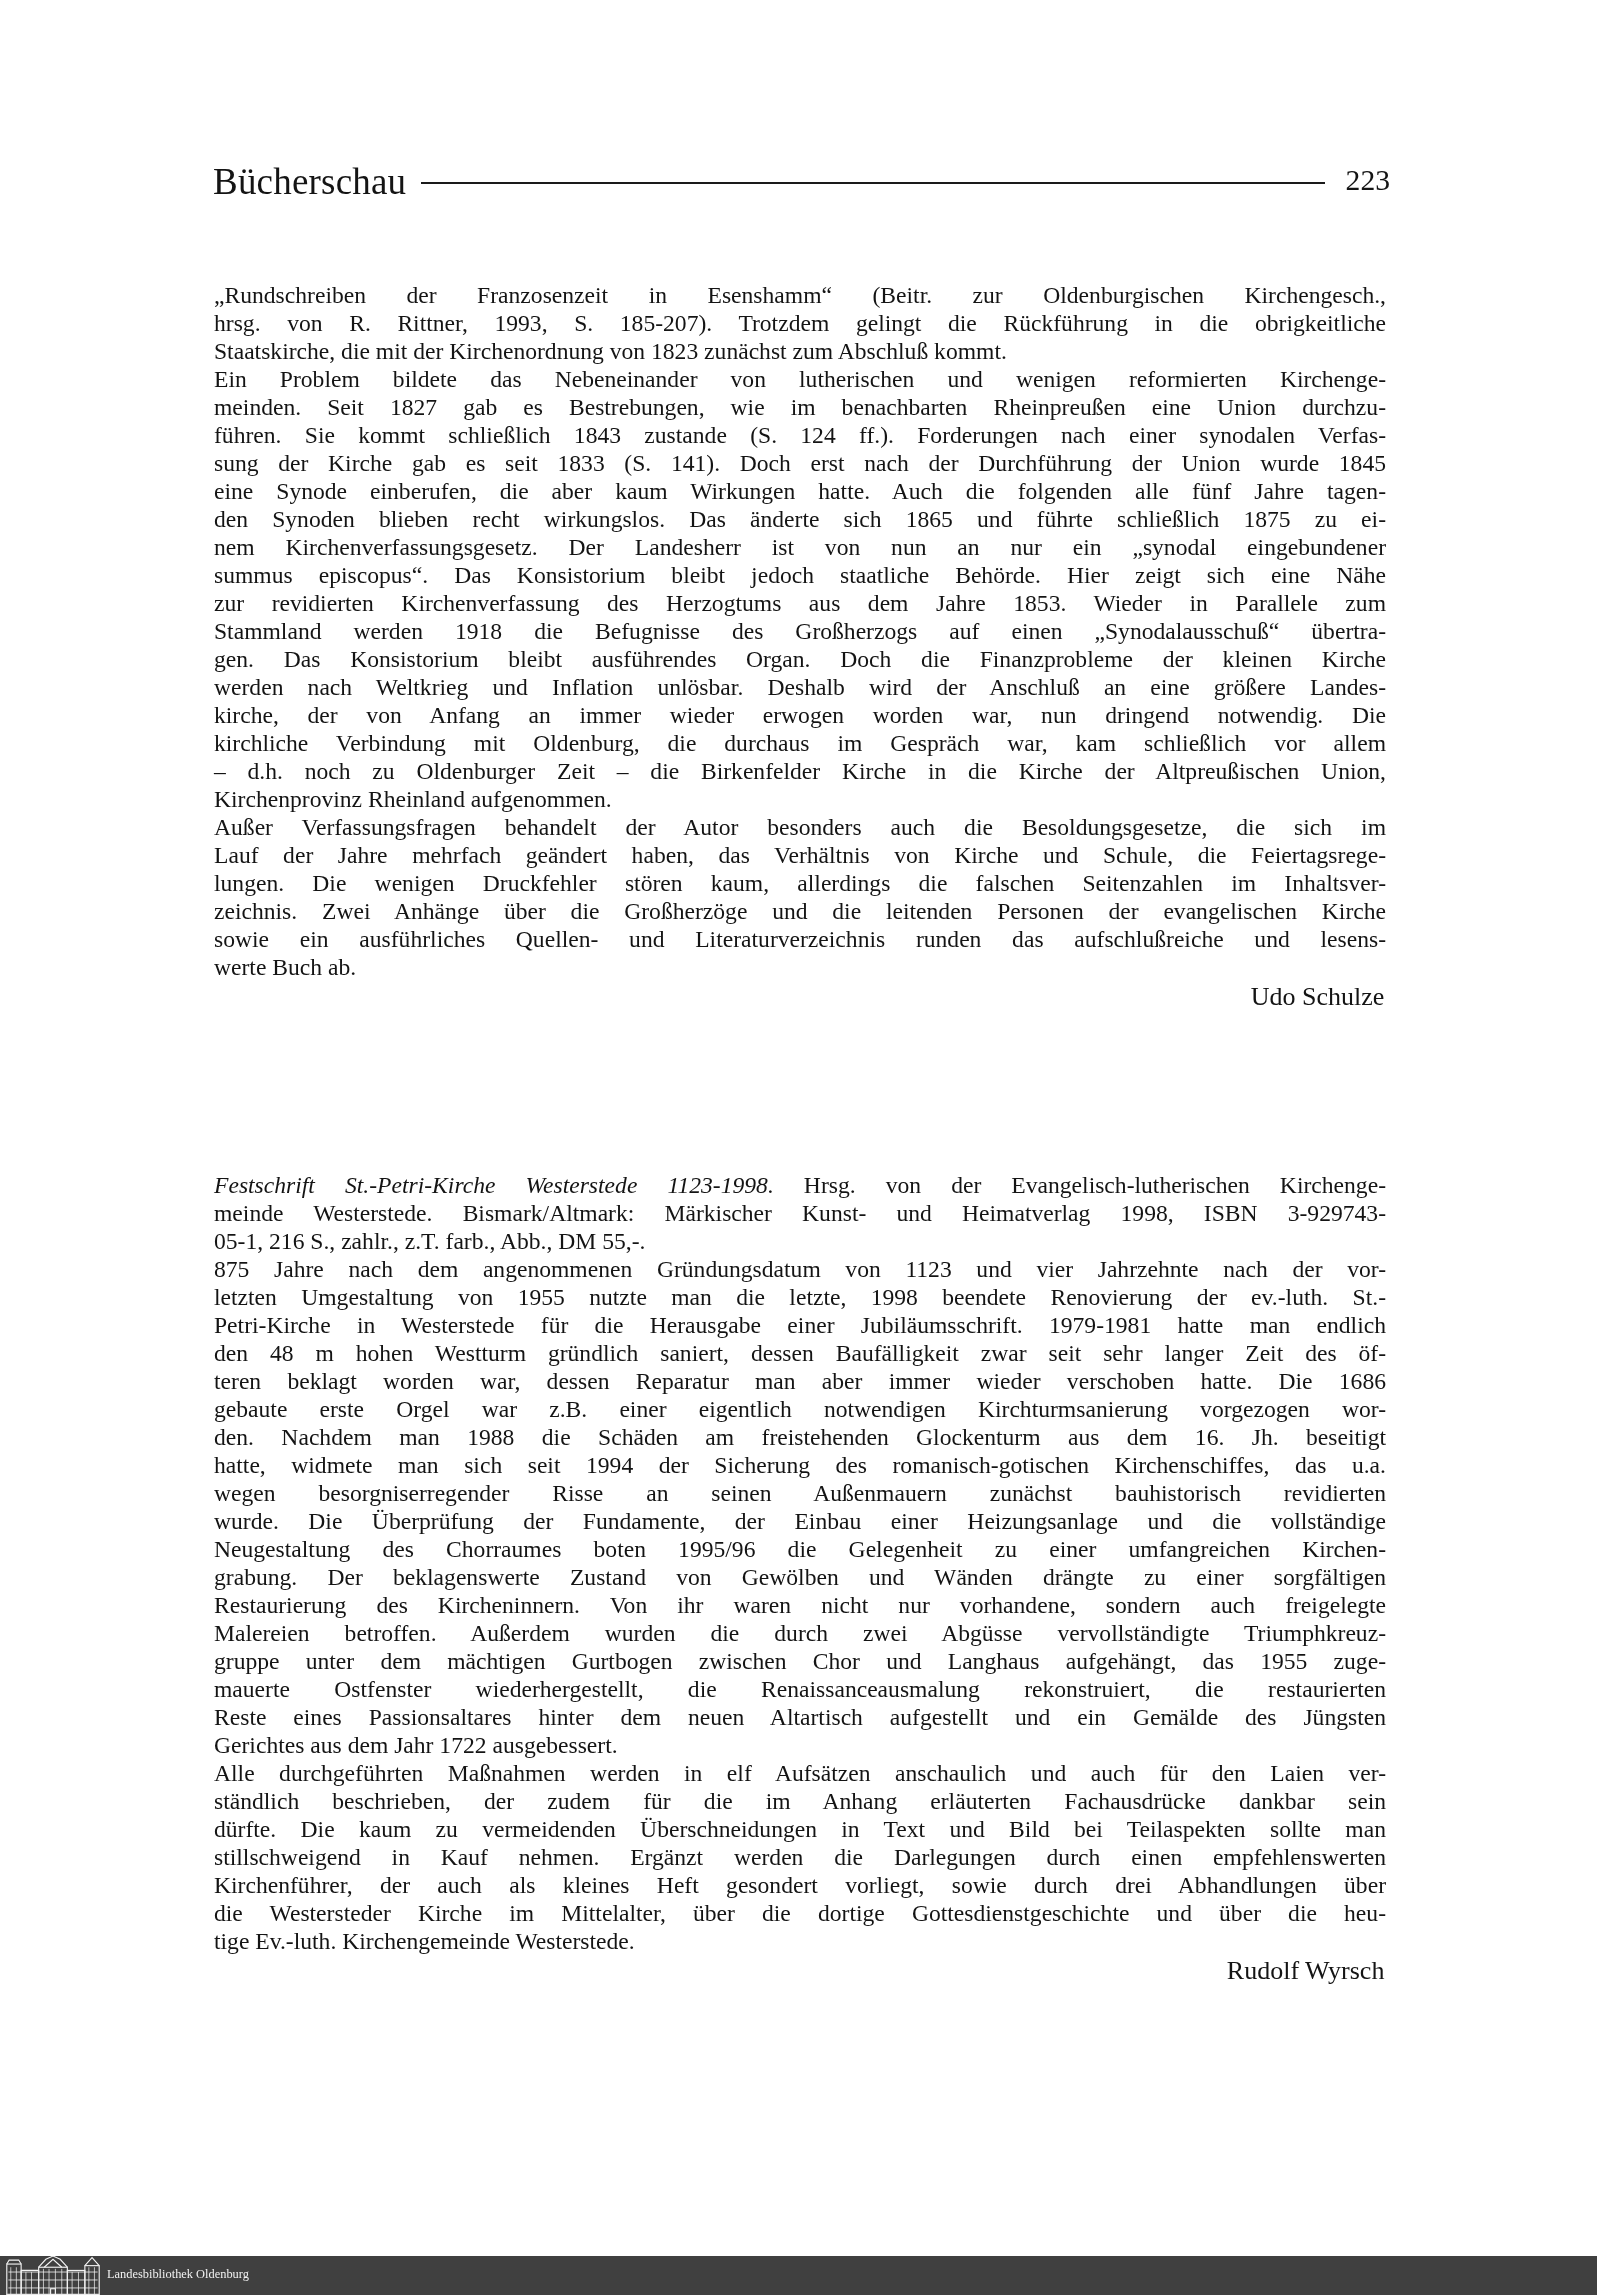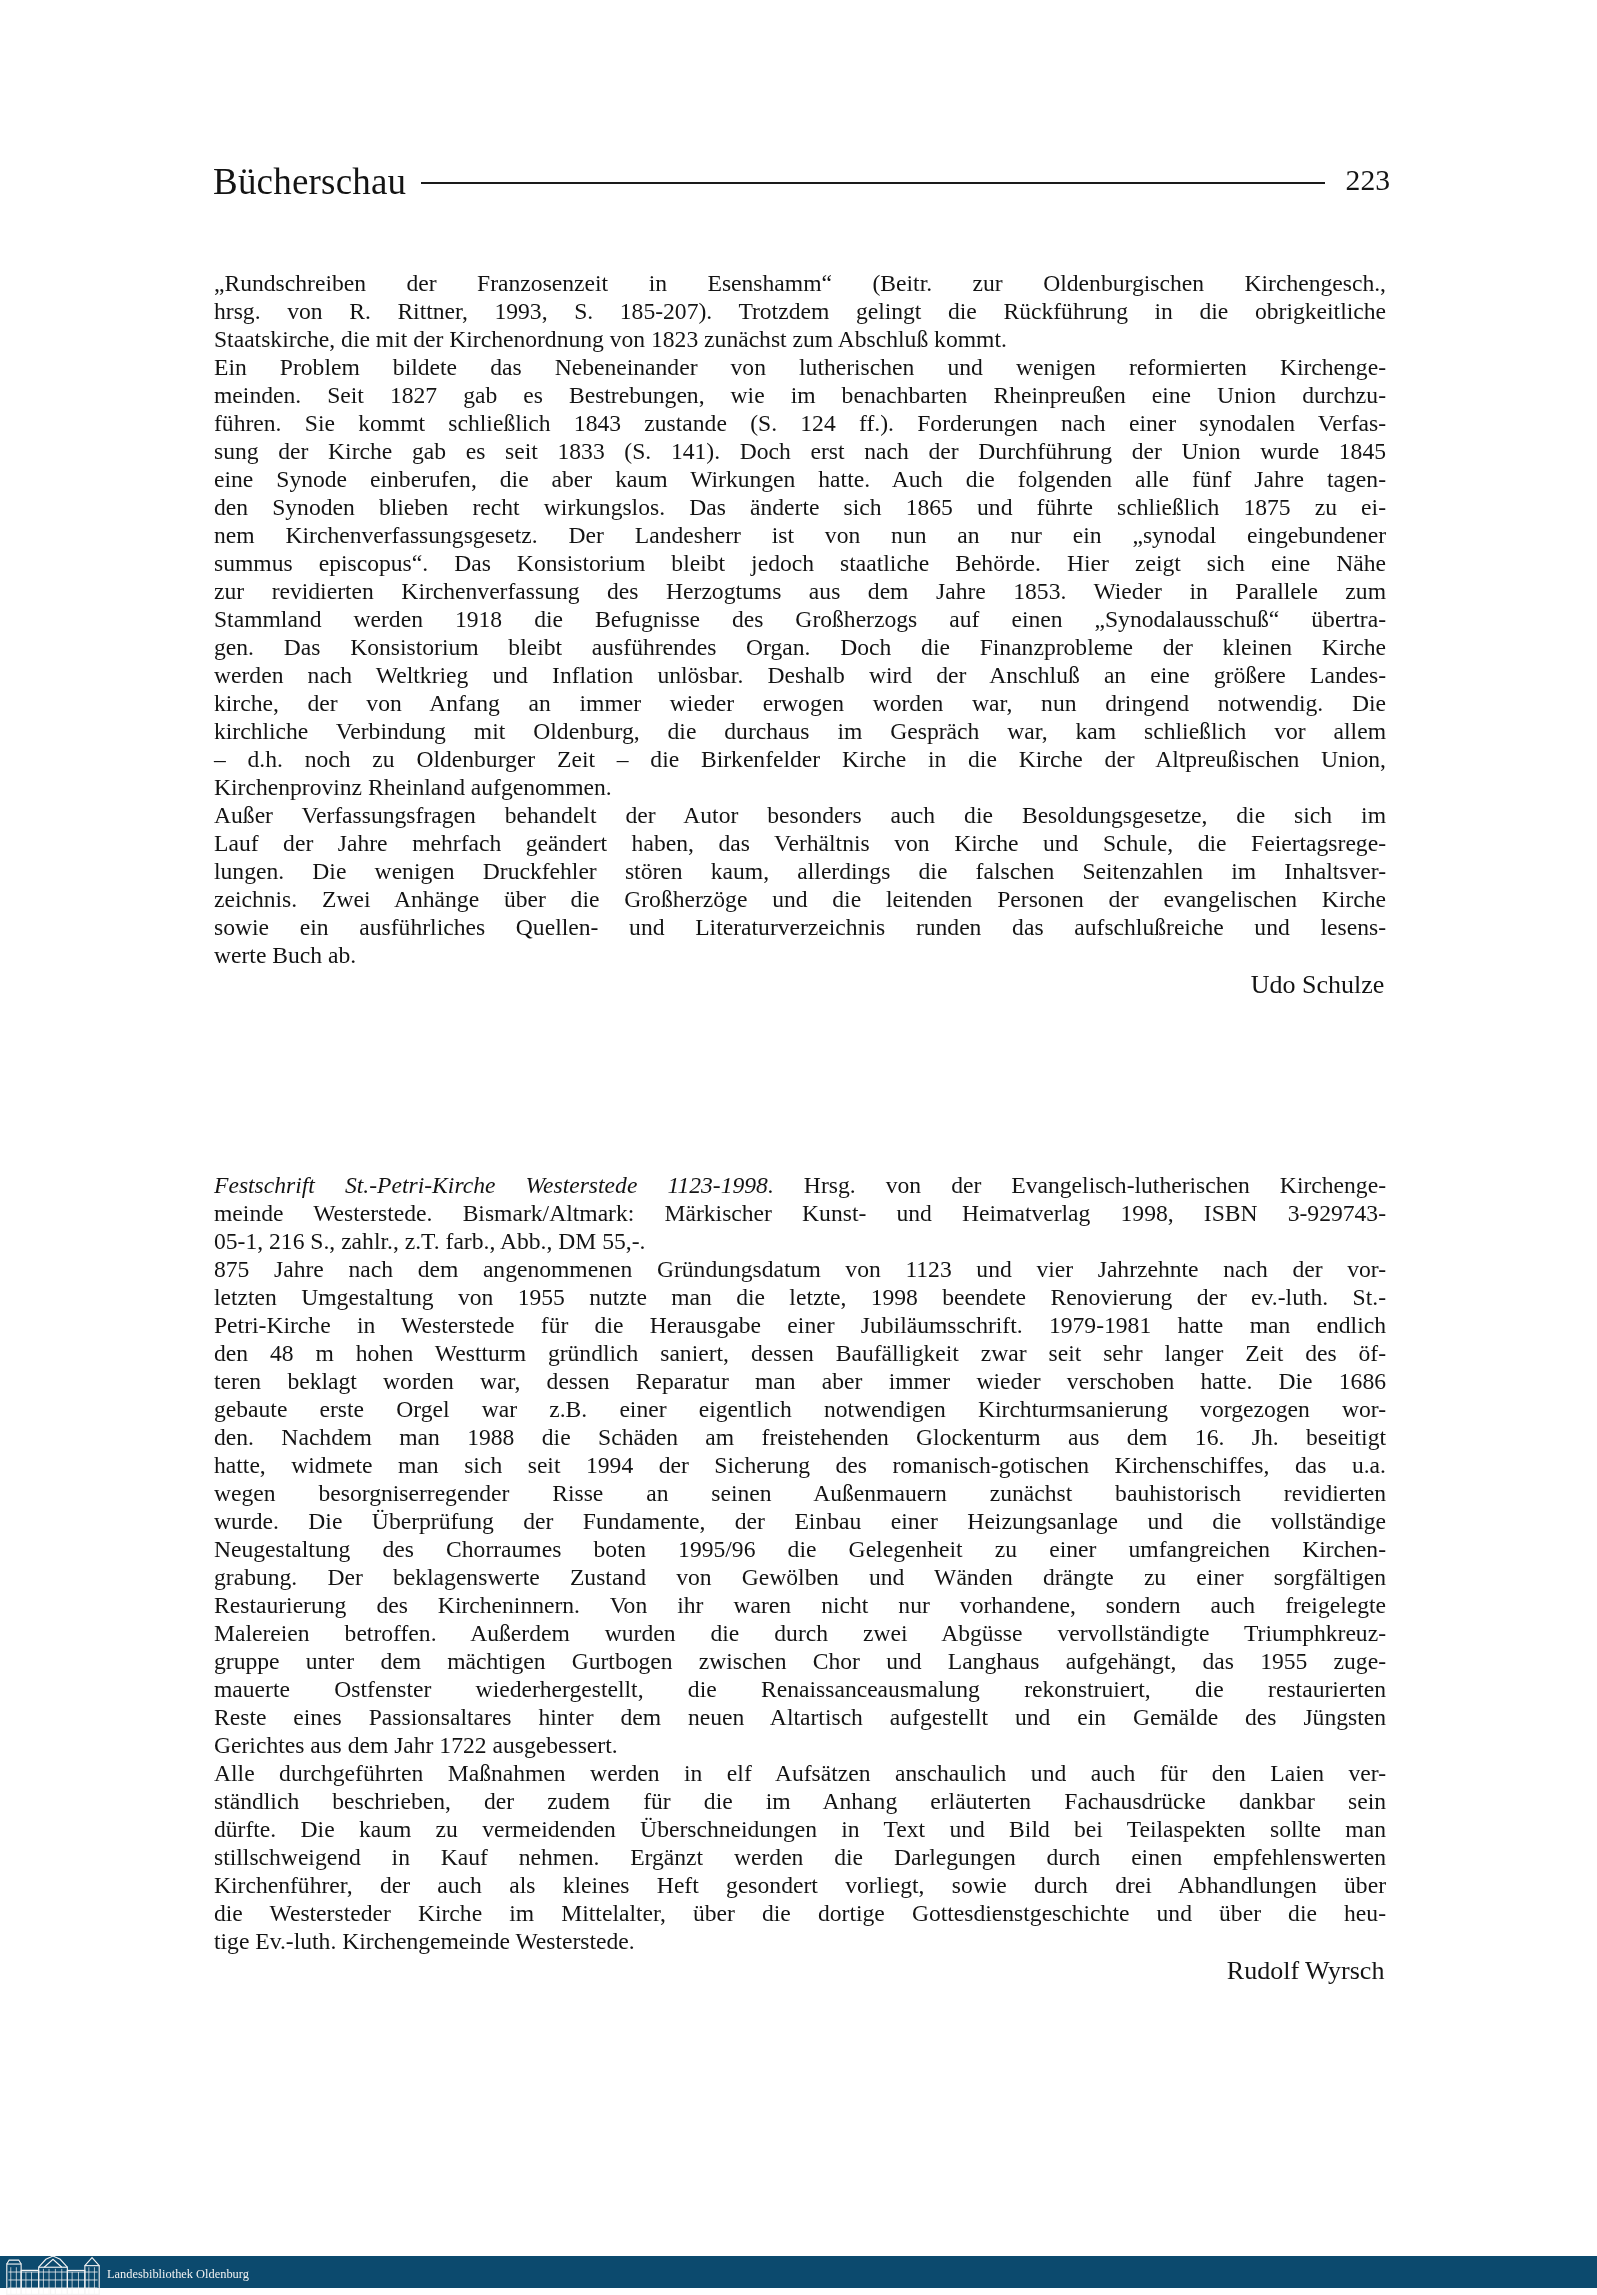--- a/index.html
+++ b/index.html
@@ -40,21 +40,21 @@
       font-size: 29.6px;
       line-height: 1;
       white-space: nowrap;
     }
 
     .article {
       position: absolute;
       left: 214px;
       width: 1172px;
     }
-    .article-1 { top: 269px; }
+    .article-1 { top: 281px; }
     .article-2 { top: 1161px; margin-top: 10px; }
 
     .line {
       font-size: 23.6px;
       line-height: 28px;
       height: 28px;
       white-space: nowrap;
       text-align: justify;
       text-align-last: justify;
       overflow: visible;
@@ -72,22 +72,22 @@
       text-align: right;
       margin-top: 1.6px;
       padding-right: 1.6px;
     }
 
     .footer-bar {
       position: absolute;
       left: 0;
       top: 2256px;
       width: 1597px;
-      height: 32px;
-      background: #0c4a6e;
+      height: 40px;
+      background: #404040;
     }
     .library-logo {
       position: absolute;
       left: 6.4px;
       top: 2;
       width: 94px;
       height: 40px;
     }
     .library-name {
       position: absolute;

